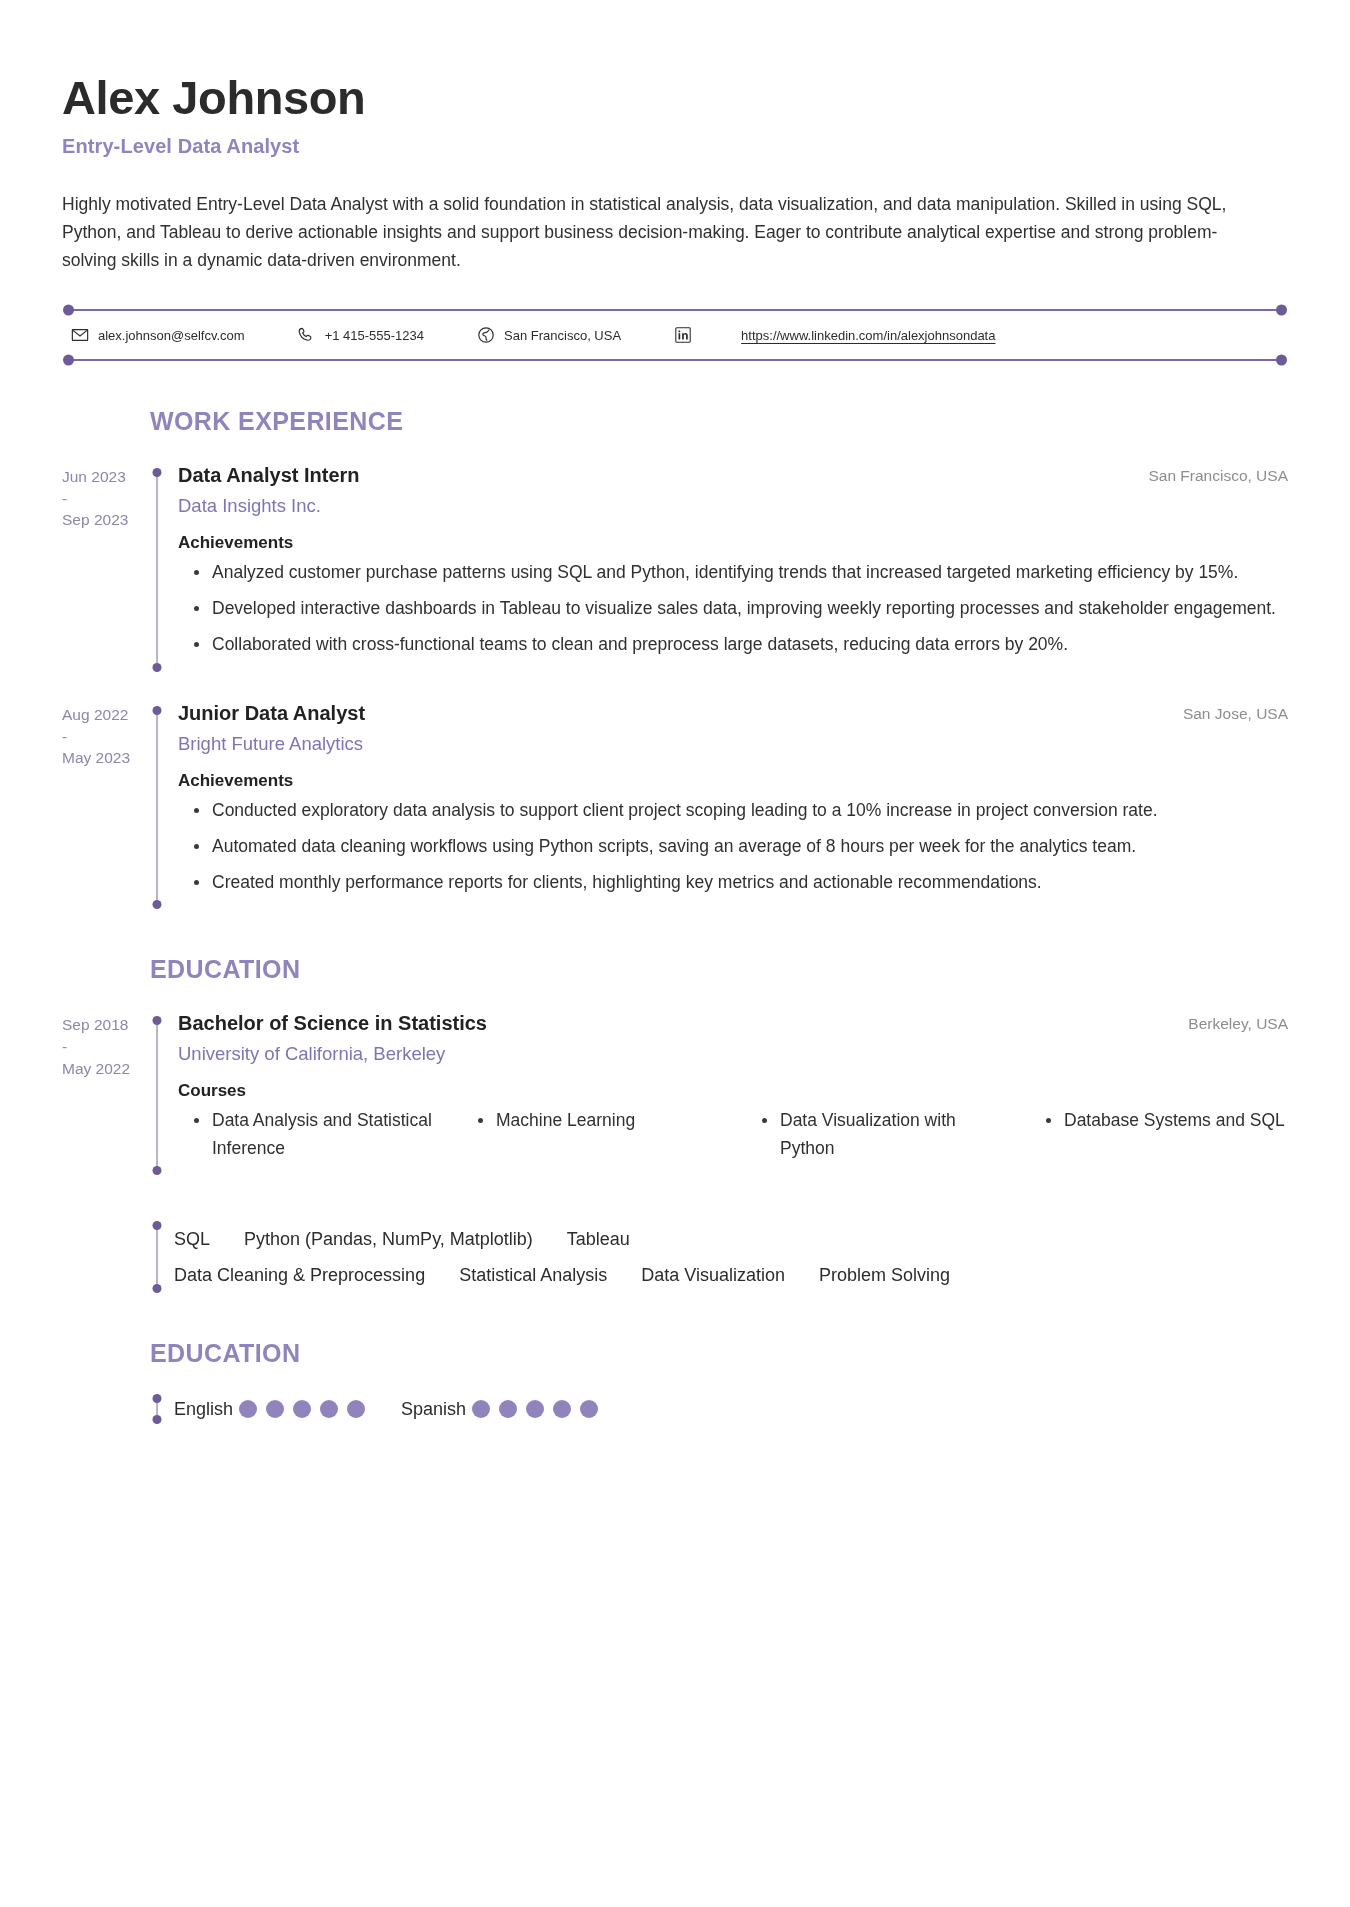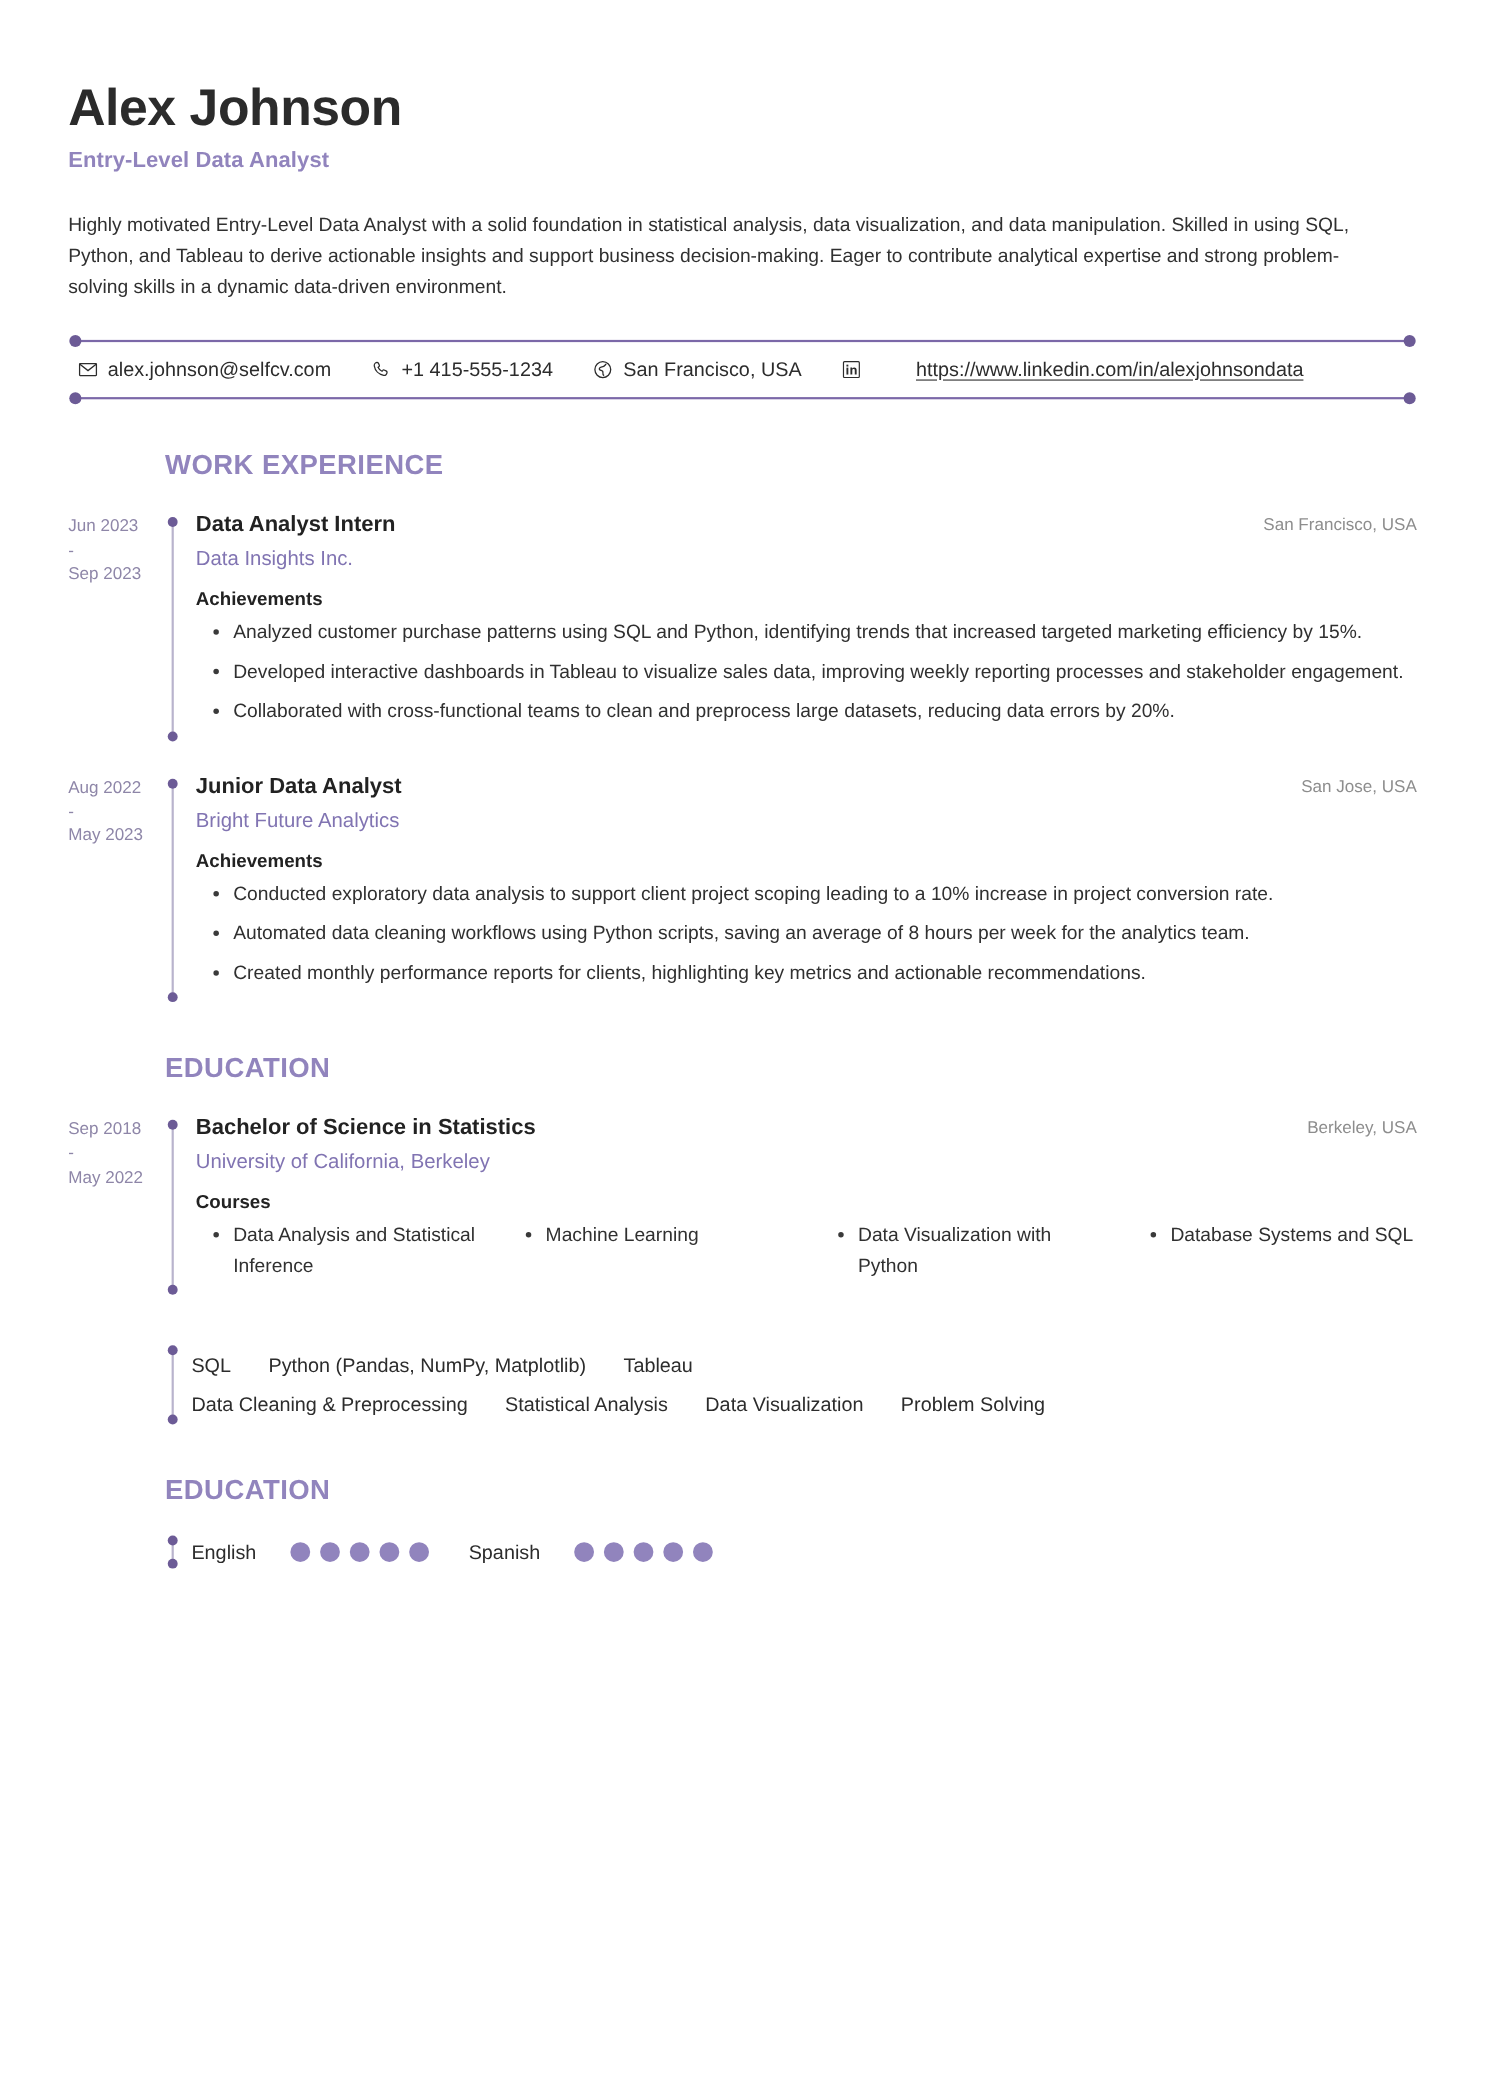--- a/index.html
+++ b/index.html
@@ -67,23 +67,23 @@
     background: #6c5b96;
     transform: translateY(-50%);
   }
   .rule::before { left: -5px; }
   .rule::after  { right: -5px; }
 
   .contact-row {
     display: flex;
     align-items: center;
     justify-content: flex-start;
-    gap: 36px;
+    gap: 52px;
     padding: 15px 8px 14px 8px;
-    font-size: 18px;
+    font-size: 13px;
     color: #2c2c2c;
     flex-wrap: wrap;
   }
   .contact-item {
     display: flex;
     align-items: center;
     gap: 9px;
     white-space: nowrap;
   }
   .contact-item .ico {
@@ -269,21 +269,21 @@
     padding-left: 10px;
     flex: 1 1 auto;
     display: flex;
     align-items: center;
     gap: 0 36px;
     flex-wrap: wrap;
   }
   .lang-item {
     display: flex;
     align-items: center;
-    gap: 31px;
+    gap: 6px;
   }
   .lang-name {
     font-size: 18px;
     color: #2c2c2c;
     white-space: nowrap;
   }
   .dots { display: flex; gap: 9px; align-items: center; }
   .dots .d {
     width: 18px;
     height: 18px;

